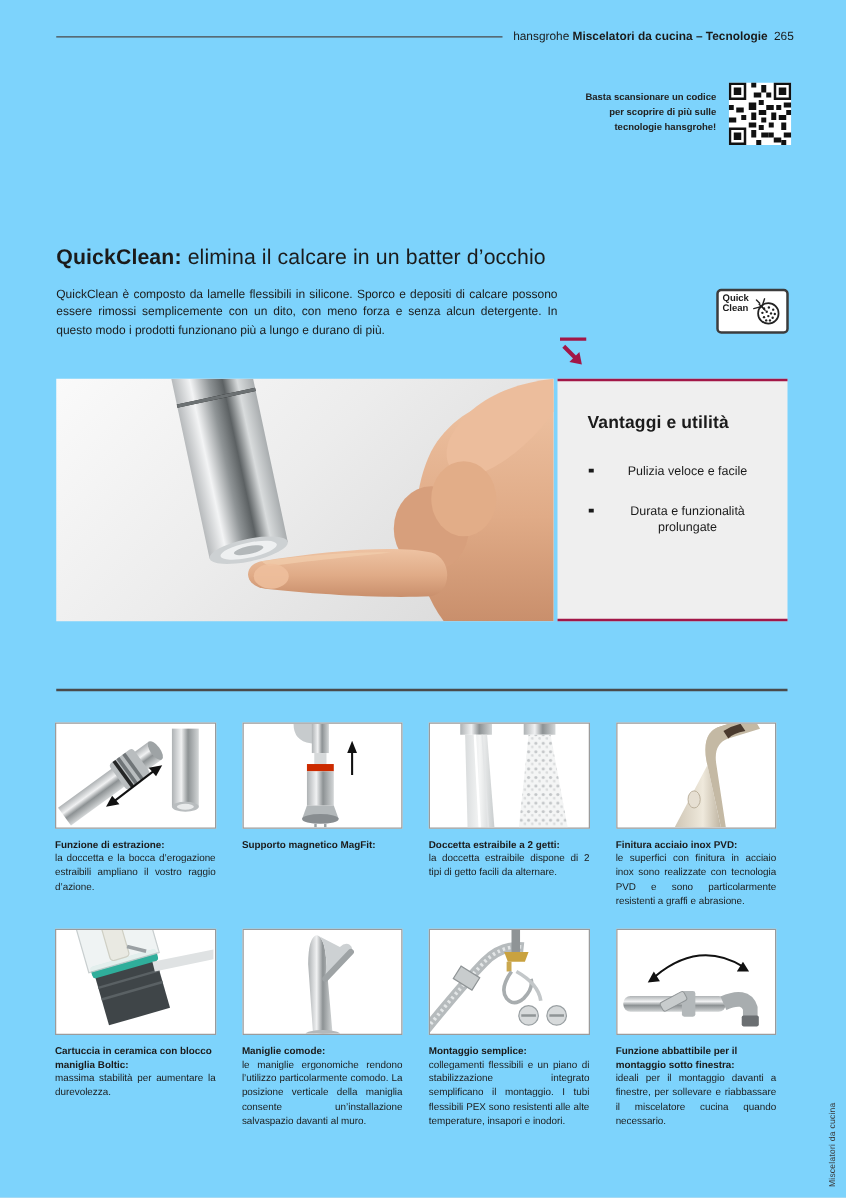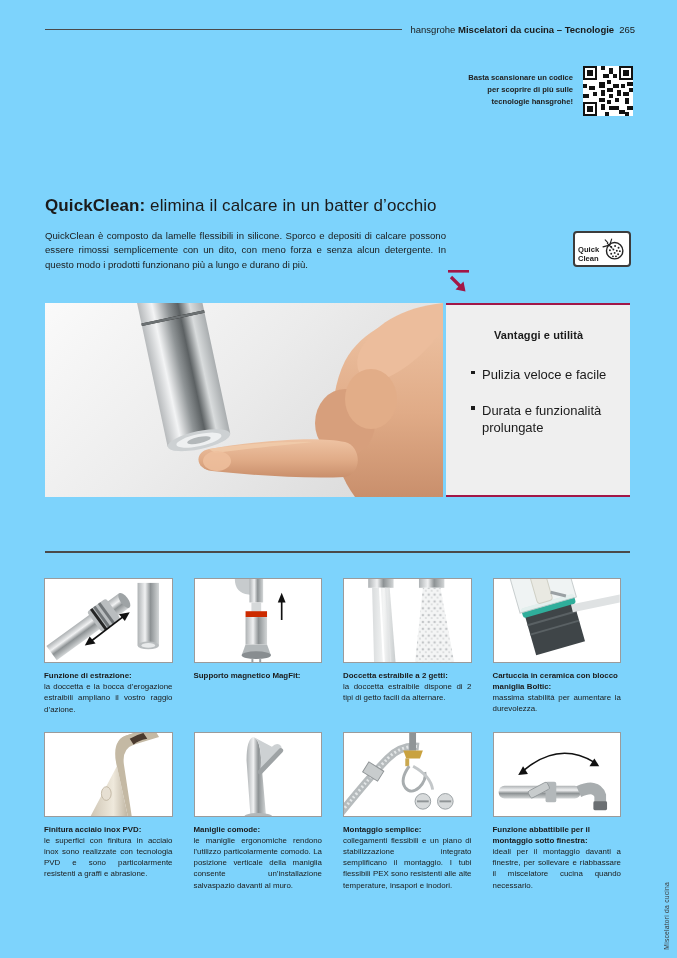--- a/index.html
+++ b/index.html
@@ -16,36 +16,36 @@
   
   .qr-block { position:absolute; top:66px; right:44px; display:flex; gap:10px; align-items:flex-start; }
   .qr-caption { text-align:right; font-size:7.6px; line-height:1.55; padding-top:6px; color:#222;font-weight:bold; }
   .qr-svg { width:50px; height:50px; display:block; }
 
   
   .title { position:absolute; top:196px; left:45px; font-size:17px; letter-spacing:0.1px; }
   .title b { font-weight:bold; }
   .intro-body { position:absolute; top:229px; left:45px; width:401px; font-size:9.6px; line-height:1.5; text-align:justify; }
 
-  .badge { position:absolute; top:231px; left:573px; width:58px; height:36px; border:2.2px solid #3c3c3c; border-radius:4px; background:#fff; display:flex; align-items:flex-end; padding:2px 3px; gap:1px; }
+  .badge { position:absolute; top:231px; left:573px; width:58px; height:36px; border:2.2px solid #3c3c3c; border-radius:4px; background:#fff; display:flex; align-items:flex-start; padding:2px 3px; gap:1px; }
   .badge-label { font-size:7.6px; font-weight:bold; line-height:1.1; }
   .badge-icon { width:30px; height:28px; }
 
   
   .photo { position:absolute; top:303px; left:45px; width:398px; height:194px; background:linear-gradient(135deg,#fafafa 0%,#ececec 45%,#d7d7d7 100%); overflow:hidden; }
   .photo svg { display:block; }
 
   
   .jump-arrow { position:absolute; top:268px; left:447px; width:26px; height:30px; }
 
   
   .benefits { position:absolute; top:303px; left:446px; width:184px; height:194px; background:#efefef; border-top:2.5px solid var(--accent); border-bottom:2.5px solid var(--accent); padding:24px 12px 0 24px; }
-  .benefits h2 { font-size:11px; font-weight:bold; letter-spacing:0.1px;margin-left:24px; }
+  .benefits h2 { font-size:14px; font-weight:bold; letter-spacing:0.1px; }
   .benefits ul { list-style:none; margin-top:26px; }
-  .benefits li { position:relative; padding-left:12px; font-size:13px; line-height:1.3; margin-bottom:19px; }
+  .benefits li { position:relative; padding-left:12px; font-size:10px; line-height:1.3; margin-bottom:19px;text-align:center; }
   .benefits li::before { content:""; position:absolute; left:1px; top:3.5px; width:3.6px; height:3.6px; background:#1b1b1b; }
 
   
   .divider { position:absolute; top:551px; left:45px; width:585px; height:1.8px; background:var(--line); }
 
   
   .grid { position:absolute; top:578px; left:44px; width:577px; display:grid; grid-template-columns:repeat(4,1fr); column-gap:21px; row-gap:17px; }
   .cell .img { width:100%; height:85px; background:#fff; border:1px solid #9b9b9b; overflow:hidden; }
   .cell .img svg { display:block; width:100%; height:100%; }
   .cell h3 { font-size:7.9px; font-weight:bold; line-height:1.4; margin-top:7px; }
@@ -290,57 +290,57 @@
           <path d="M80,9 L98,9 L112,85 L72,85 Z" fill="url(#spray)"></path>
         </svg>
       </div>
       <h3>Doccetta estraibile a 2 getti:</h3>
       <p>la doccetta estraibile dispone di 2 tipi di getto facili da alternare.</p>
     </div>
 
     <div class="cell">
       <div class="img">
         <svg viewBox="0 0 128 85">
+          <defs>
+              <linearGradient id="nickel" x1="0" y1="0" x2="1" y2="0">
+                <stop offset="0" stop-color="#cfc6b5"></stop>
+                <stop offset="0.4" stop-color="#efe9dc"></stop>
+                <stop offset="0.7" stop-color="#b6ab97"></stop>
+                <stop offset="1" stop-color="#d9d1c1"></stop>
+              </linearGradient>
+            </defs>
+          <path d="M46,85 L84,85 L72,30 Q68,6 84,2 L104,-4 L96,-10 Z" fill="url(#nickel)"></path>
+          <path d="M72,30 Q68,6 84,2 L110,-6 L116,4 L90,12 Q78,16 80,32 L88,85 L84,85 Z" fill="#c4b9a4"></path>
+          <path d="M86,6 Q92,2 100,0 L104,6 Q94,8 90,12 Z" fill="#4a3a2e"></path>
+          <ellipse cx="62" cy="62" rx="5" ry="7" fill="#e6dfd2" stroke="#b9ae99" stroke-width="0.8"></ellipse>
+        </svg>
+      </div>
+      <h3>Finitura acciaio inox PVD:</h3>
+      <p>le superfici con finitura in acciaio inox sono realizzate con tecnologia PVD e sono particolarmente resistenti a graffi e abrasione.</p>
+    </div>
+
+    <div class="cell">
+      <div class="img">
+        <svg viewBox="0 0 128 85">
           <g transform="rotate(-16 60 45)">
             <rect x="34" y="30" width="52" height="42" fill="#3f4548"></rect>
             <line x1="34" y1="40" x2="86" y2="40" stroke="#5a6164" stroke-width="2"></line>
             <line x1="34" y1="50" x2="86" y2="50" stroke="#5a6164" stroke-width="2"></line>
             <rect x="32" y="22" width="56" height="10" rx="3" fill="#2fae9b"></rect>
             <rect x="32" y="22" width="56" height="4" rx="2" fill="#7fd6c8"></rect>
             <rect x="30" y="-14" width="60" height="40" fill="#eef2f2" opacity="0.9" stroke="#c2c9ca" stroke-width="1"></rect>
             <ellipse cx="60" cy="-14" rx="30" ry="7" fill="#f7f9f9" stroke="#d3d8d9" stroke-width="1"></ellipse>
             <rect x="50" y="-8" width="16" height="30" rx="3" fill="#e9e9e2" stroke="#cfcfc4" stroke-width="1"></rect>
             <line x1="66" y1="14" x2="80" y2="22" stroke="#9aa0a3" stroke-width="3"></line>
           </g>
           <path d="M78,26 L128,16 L128,24 L80,34 Z" fill="#dfe2e3"></path>
         </svg>
       </div>
       <h3>Cartuccia in ceramica con blocco maniglia Boltic:</h3>
       <p>massima stabilità per aumentare la durevolezza.</p>
-    </div>
-
-    <div class="cell">
-      <div class="img">
-        <svg viewBox="0 0 128 85">
-          <defs>
-              <linearGradient id="nickel" x1="0" y1="0" x2="1" y2="0">
-                <stop offset="0" stop-color="#cfc6b5"></stop>
-                <stop offset="0.4" stop-color="#efe9dc"></stop>
-                <stop offset="0.7" stop-color="#b6ab97"></stop>
-                <stop offset="1" stop-color="#d9d1c1"></stop>
-              </linearGradient>
-            </defs>
-          <path d="M46,85 L84,85 L72,30 Q68,6 84,2 L104,-4 L96,-10 Z" fill="url(#nickel)"></path>
-          <path d="M72,30 Q68,6 84,2 L110,-6 L116,4 L90,12 Q78,16 80,32 L88,85 L84,85 Z" fill="#c4b9a4"></path>
-          <path d="M86,6 Q92,2 100,0 L104,6 Q94,8 90,12 Z" fill="#4a3a2e"></path>
-          <ellipse cx="62" cy="62" rx="5" ry="7" fill="#e6dfd2" stroke="#b9ae99" stroke-width="0.8"></ellipse>
-        </svg>
-      </div>
-      <h3>Finitura acciaio inox PVD:</h3>
-      <p>le superfici con finitura in acciaio inox sono realizzate con tecnologia PVD e sono particolarmente resistenti a graffi e abrasione.</p>
     </div>
 
     <div class="cell">
       <div class="img">
         <svg viewBox="0 0 128 85">
           <path d="M56,85 L72,85 L67,28 Q66,6 59,4 Q52,6 52,28 Z" fill="url(#cV)"></path>
           <path d="M59,4 Q66,6 67,28 L66,40 L86,20 Q90,15 86,12 Q82,10 78,14 Z" fill="#cdd1d3"></path>
           <line x1="66" y1="40" x2="87" y2="18" stroke="#9ea3a5" stroke-width="5" stroke-linecap="round"></line>
           <ellipse cx="64" cy="85" rx="14" ry="3" fill="#b3b8ba"></ellipse>
         </svg>

